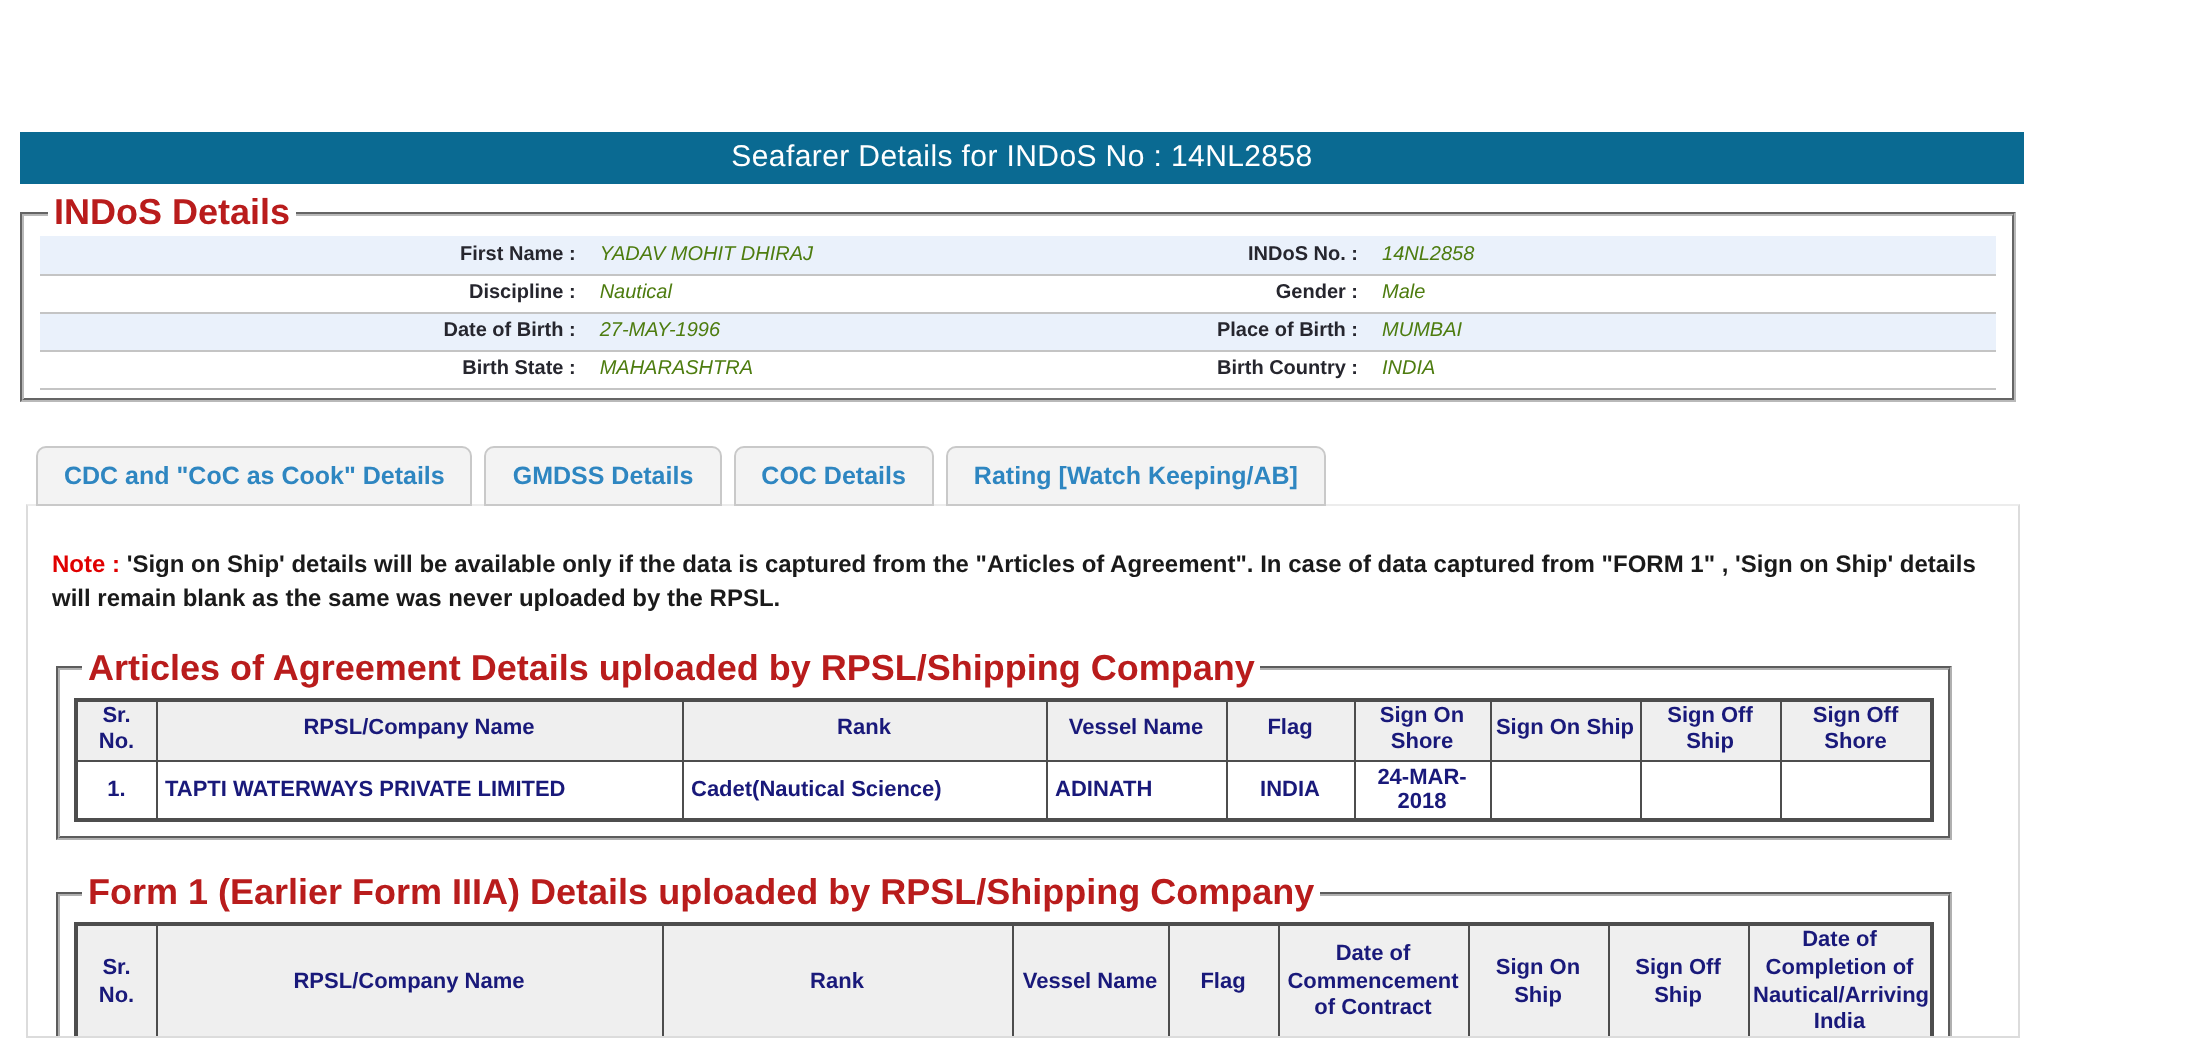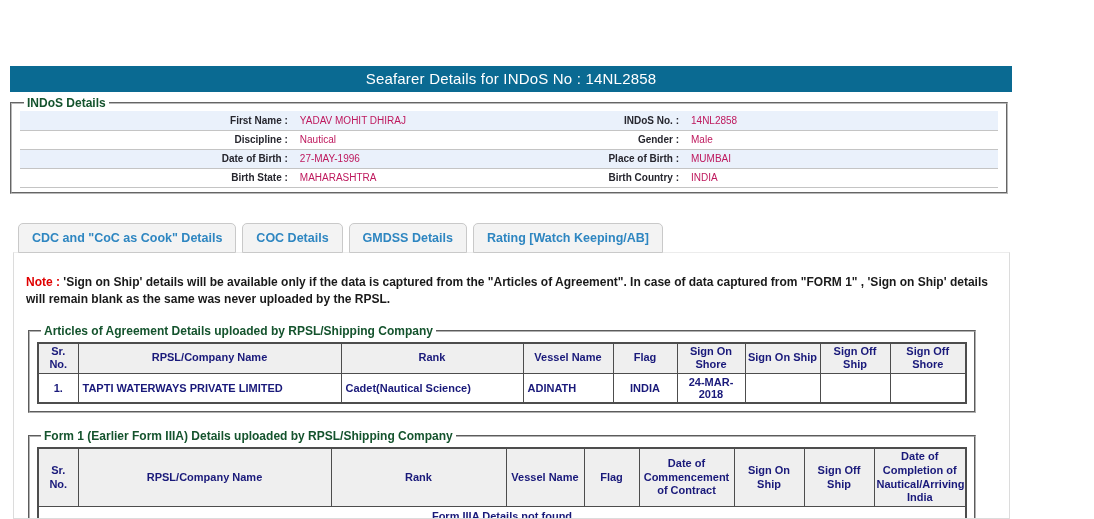--- a/index.html
+++ b/index.html
@@ -13,28 +13,28 @@
     position:absolute; left:10px; top:66px; width:1002px; height:26px;
     background:#0a6a92; color:#ffffff; font-size:15px; font-weight:normal;
     text-align:center; line-height:26px; letter-spacing:.2px;
   }
   
   fieldset.indos-fs {
     position:absolute; left:10px; top:96px; width:998px;
     border:2px groove #b9b9b9; padding:1px 8px 4px 8px; margin:0; background:#fff;
   }
   fieldset legend {
-    color:#14532d; font-weight:bold; font-size:12px; padding:0 3px; margin-left:4px;
+    color:#b91c1c; font-weight:bold; font-size:18px; padding:0 3px; margin-left:4px;
   }
   table.indos { width:100%; border-collapse:collapse; }
   table.indos td { height:19px; font-size:10px; padding:0 6px; border-bottom:1px solid #c4c4c4; }
   table.indos tr:nth-child(odd) td { background:#eaf1fb; }
   table.indos tr:nth-child(even) td { background:#ffffff; }
   td.lbl { text-align:right; font-weight:bold; color:#26262e; white-space:nowrap; }
-  td.val { text-align:left; color:#be185d; white-space:nowrap; }
+  td.val { text-align:left; color:#4d7c0f; white-space:nowrap;font-style:italic; }
   col.c1 { width:28%; } col.c2 { width:25%; } col.c3 { width:15%; } col.c4 { width:32%; }
   
   .tabbar {
     position:absolute; left:13px; top:223px; width:997px; height:30px;
     display:flex; gap:6px; padding-left:5px; z-index:2;
   }
   .tab {
     background:#f3f3f3; border:1px solid #c9c9c9; border-radius:5px 5px 0 0;
     color:#2e86c1; font-size:12.5px; font-weight:bold; padding:0 13px;
     height:30px; line-height:28px; white-space:nowrap; cursor:pointer;
@@ -104,22 +104,22 @@
         <td class="val">MAHARASHTRA</td>
         <td class="lbl">Birth Country :</td>
         <td class="val">INDIA</td>
       </tr>
     </tbody>
       </table>
   </fieldset>
 
   <div class="tabbar">
     <div class="tab">CDC and "CoC as Cook" Details</div>
+    <div class="tab">GMDSS Details</div>
     <div class="tab">COC Details</div>
-    <div class="tab">GMDSS Details</div>
     <div class="tab">Rating [Watch Keeping/AB]</div>
   </div>
 
   <div class="panel">
 
     <div class="note">
       <span class="red">Note :</span>
       <span>'Sign on Ship' details will be available only if the data is captured from the "Articles of Agreement". In case of data captured from "FORM 1" , 'Sign on Ship' details will remain blank as the same was never uploaded by the RPSL.</span>
     </div>
 

